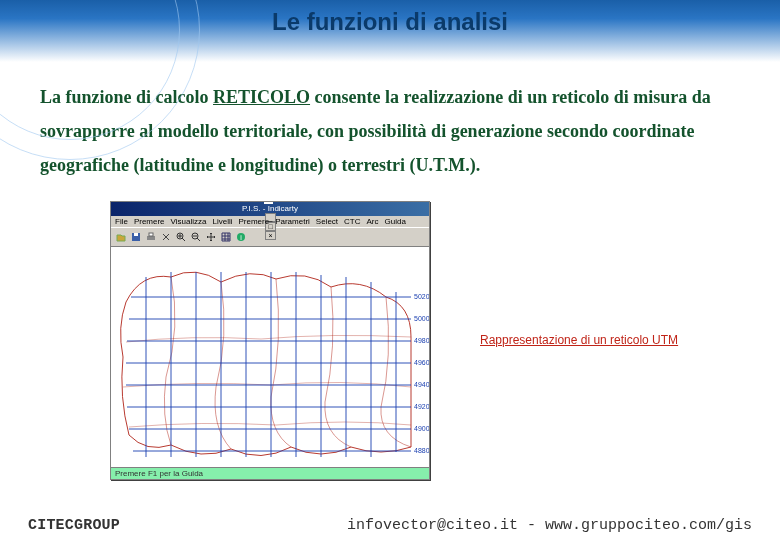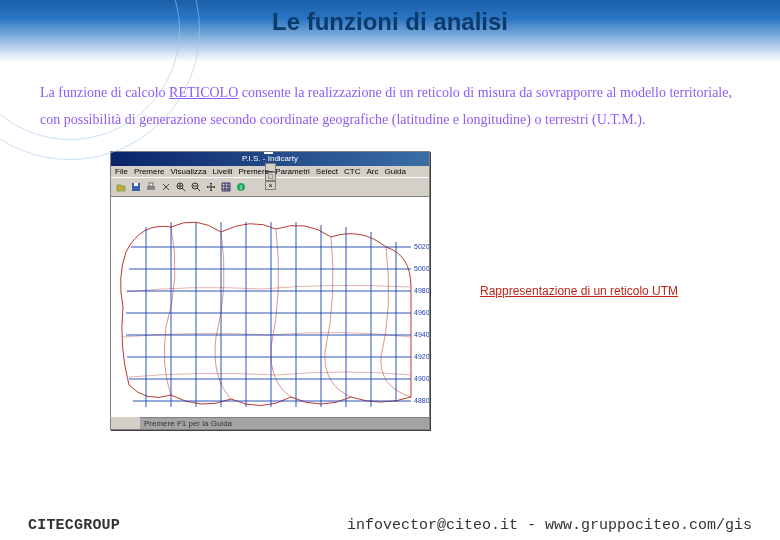--- a/index.html
+++ b/index.html
@@ -32,24 +32,25 @@
   .header-arc.a2 { left: -60px; top: -100px; width: 260px; height: 260px; }
   .title {
     font-family: Arial, sans-serif;
     font-size: 24px;
     font-weight: bold;
     color: #0a3a6a;
     line-height: 1.15;
   }
   .body-text {
     padding: 18px 40px 0 40px;
-    font-size: 14px;
-    color: #8b5cf6;
+    font-size: 18px;
+    color: #14532d;
     line-height: 1.9;
     font-family: 'Comic Sans MS', cursive, Georgia, serif;
+    font-weight: bold;
   }
   .body-text .kw { text-decoration: underline; }
   .figure-row {
     display: flex;
     align-items: center;
     gap: 20px;
     padding: 18px 40px 0 110px;
   }
   .app-window {
     width: 320px;
@@ -101,26 +102,25 @@
     display:flex; align-items:center; justify-content:center;
   }
   .tbtn svg { width: 10px; height: 10px; }
   .canvas {
     background: #ffffff;
     position: relative;
     height: 220px;
     overflow: hidden;
   }
   .statusbar {
-    background: #a3a3a3;
+    background: #86efac;
     border-top: 1px solid #808080;
     font-size: 8px;
     padding: 1px 4px;
     color: #333;
-    margin-left: 29px;
   }
   .caption {
     font-family: Liberation Sans, sans-serif;
     font-size: 12px;
     color: #c02418;
     text-decoration: underline;
     flex: 1;
     padding-left: 30px;
   }
   .footer {

